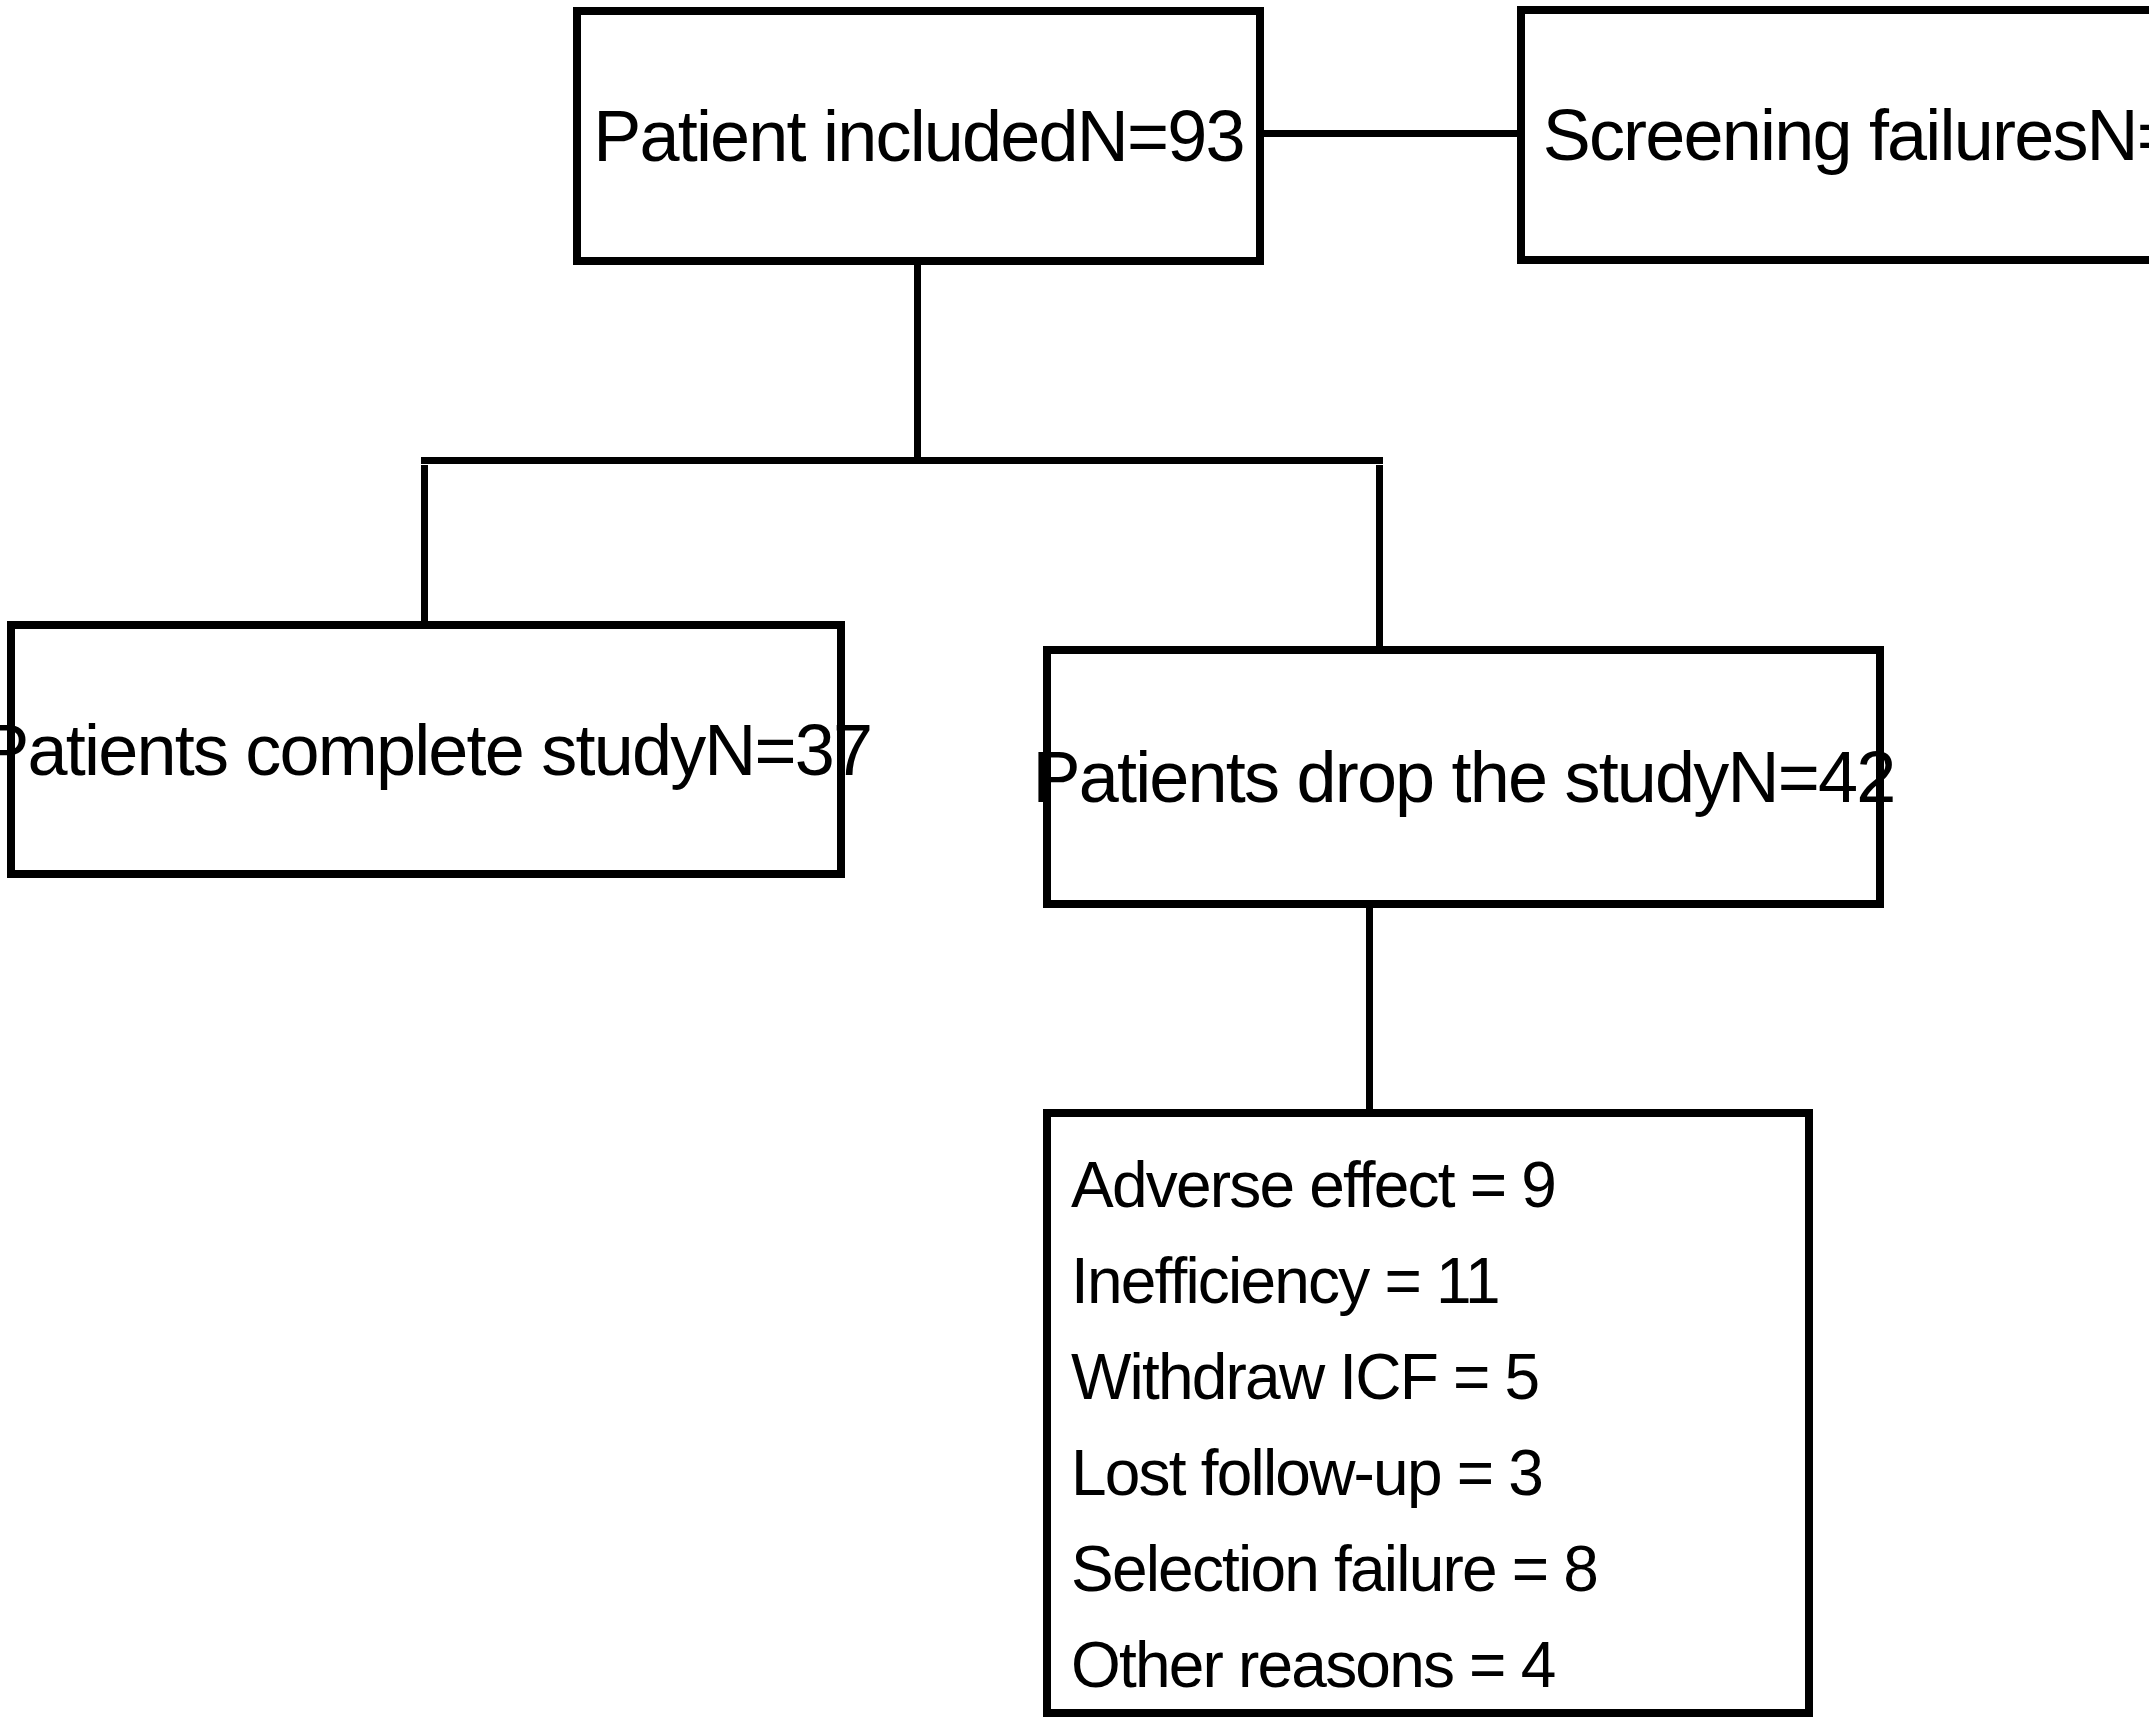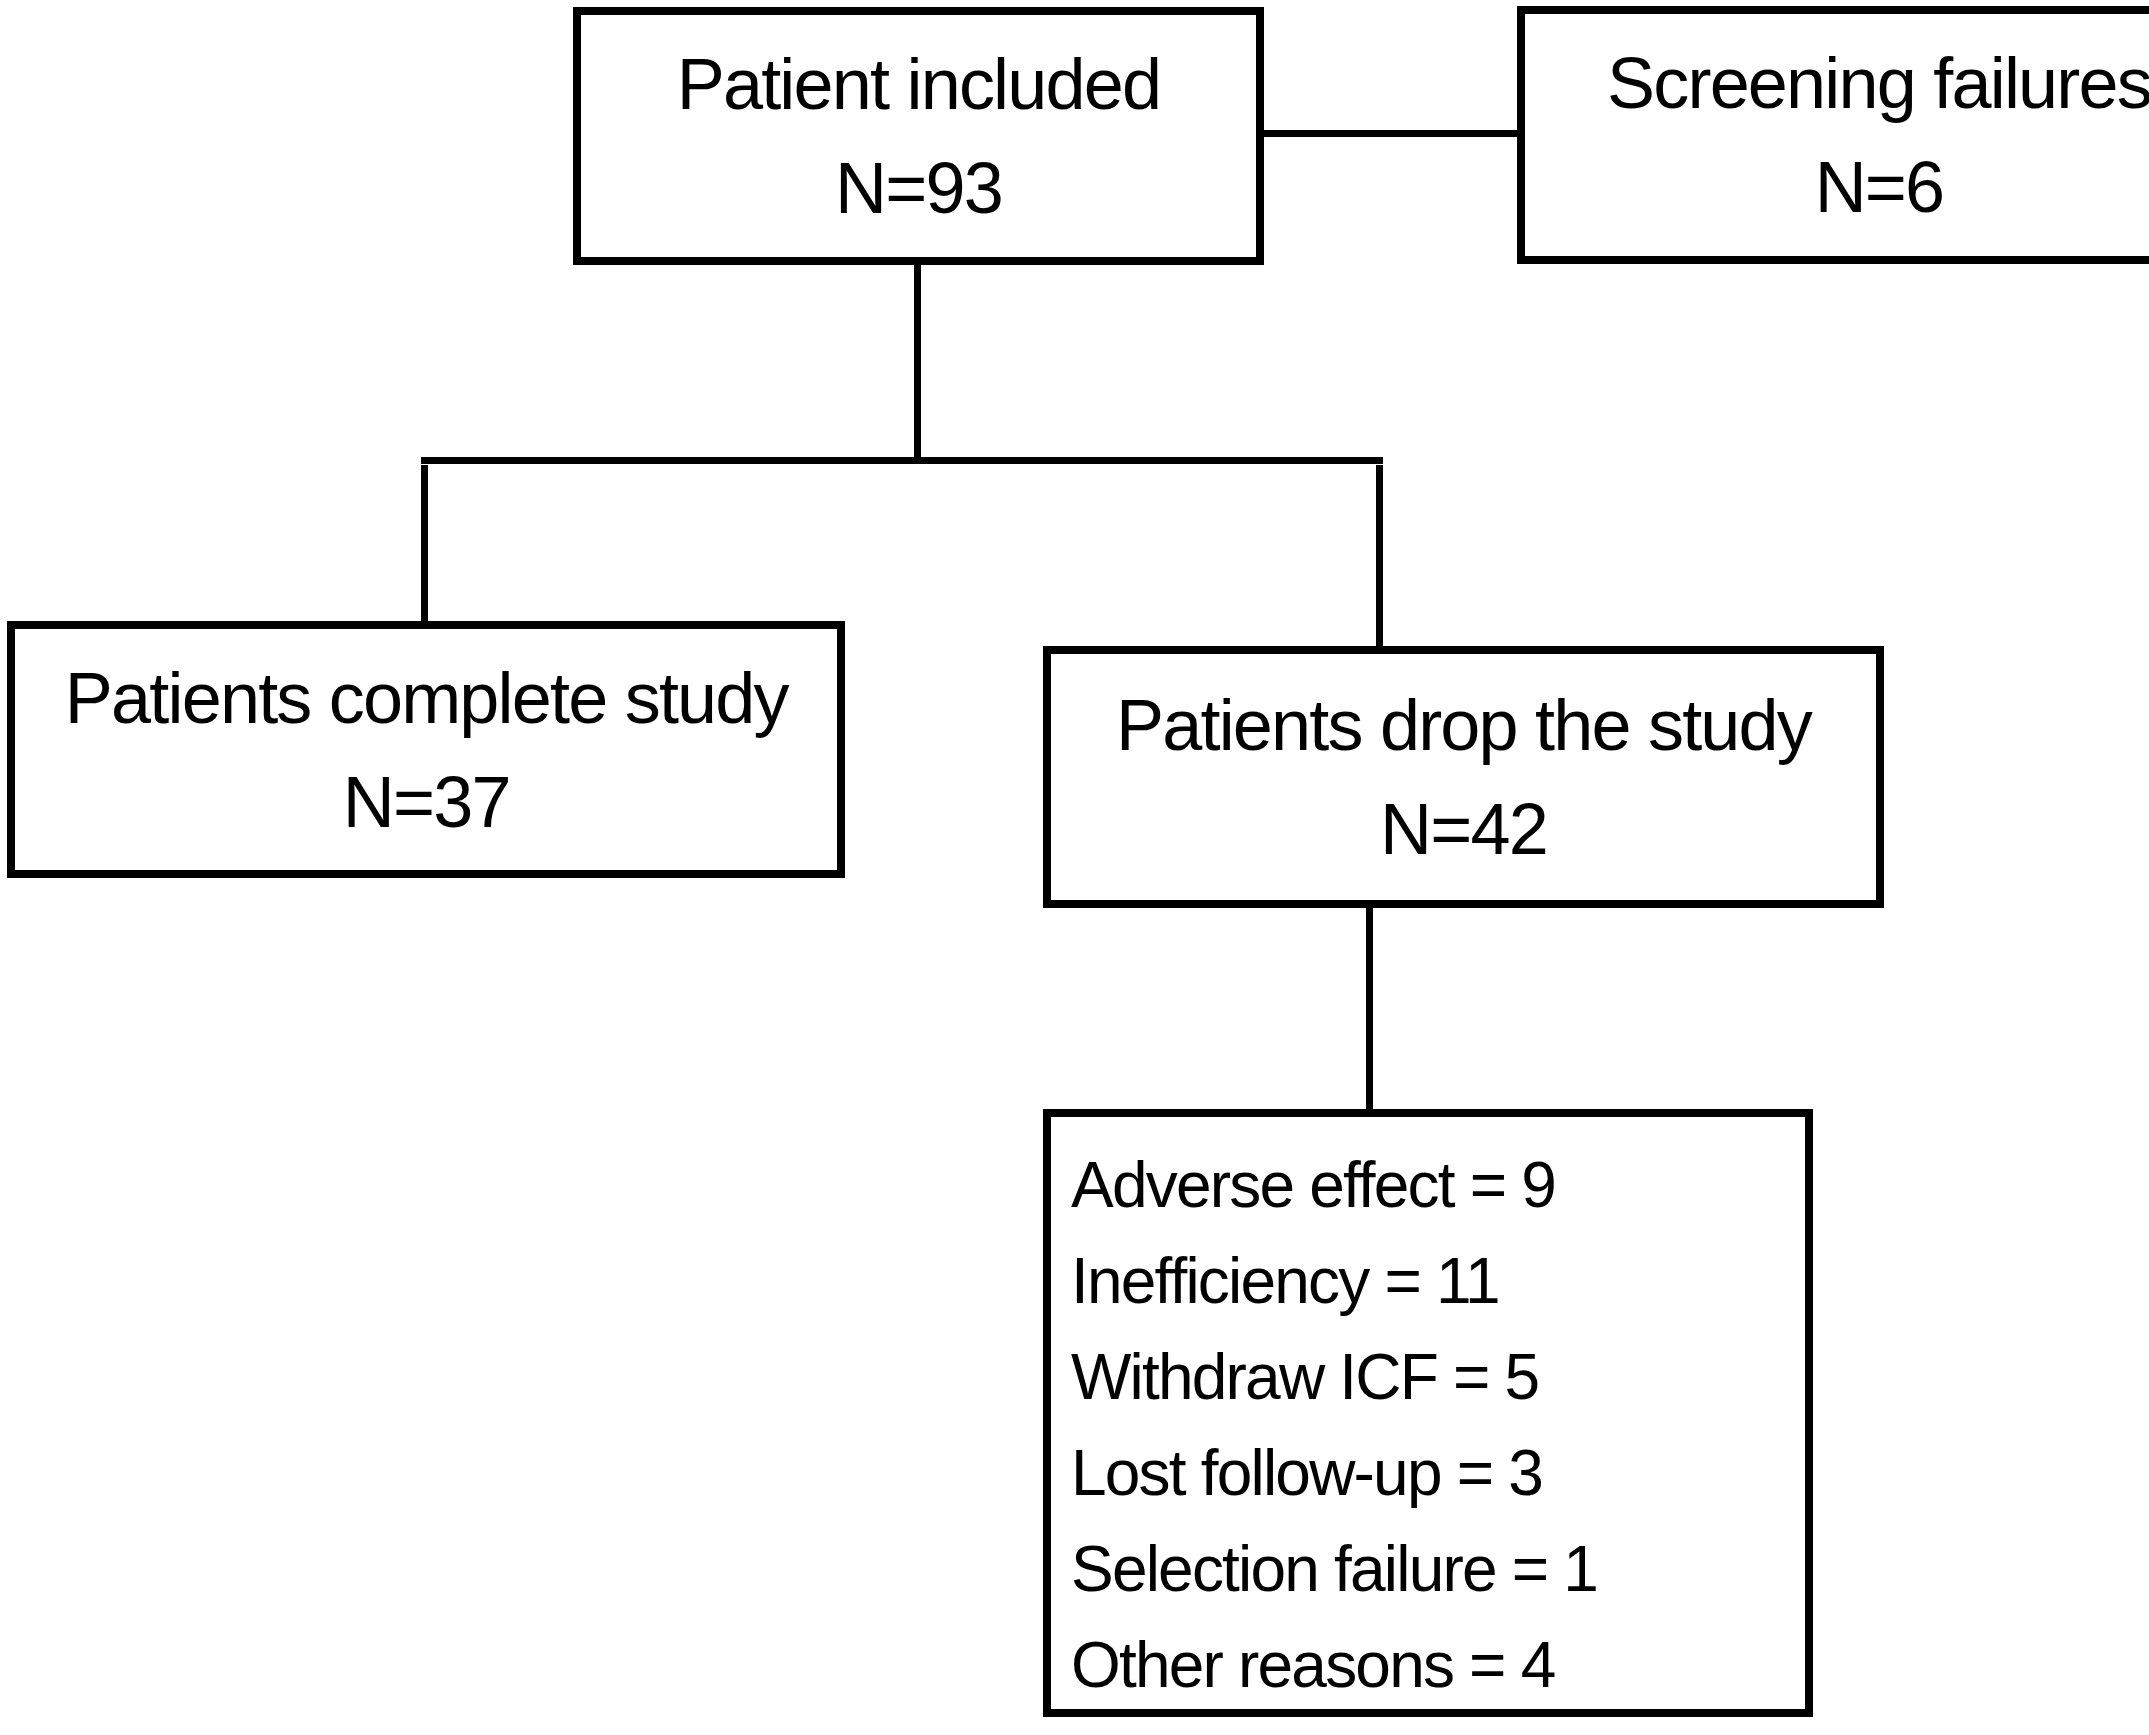--- a/index.html
+++ b/index.html
@@ -15,21 +15,21 @@
     font-family: "Liberation Sans", sans-serif;
     color: #000000;
     overflow: hidden;
   }
   .node {
     position: absolute;
     border: 8.3px solid #000000;
     background: #ffffff;
     box-sizing: border-box;
     display: flex;
-    flex-direction: column;
+    flex-direction: row;
     justify-content: center;
     align-items: center;
     text-align: center;
   }
   .node .line {
     font-size: 72px;
     line-height: 104px;
     letter-spacing: -1.8px;
     white-space: nowrap;
   }
@@ -97,18 +97,18 @@
   <div class="node" id="node-drop">
     <div class="line">Patients drop the study</div>
     <div class="line">N=42</div>
   </div>
 
   <div class="reasons" id="node-reasons">
       <div class="reason-line">Adverse effect = 9</div>
       <div class="reason-line">Inefficiency = 11</div>
       <div class="reason-line">Withdraw ICF = 5</div>
       <div class="reason-line">Lost follow-up = 3</div>
-      <div class="reason-line">Selection failure = 1</div>
+      <div class="reason-line">Selection failure = 8</div>
       <div class="reason-line">Other reasons = 4</div>
     </div>
 
 </div>
 
 
 </body></html>

